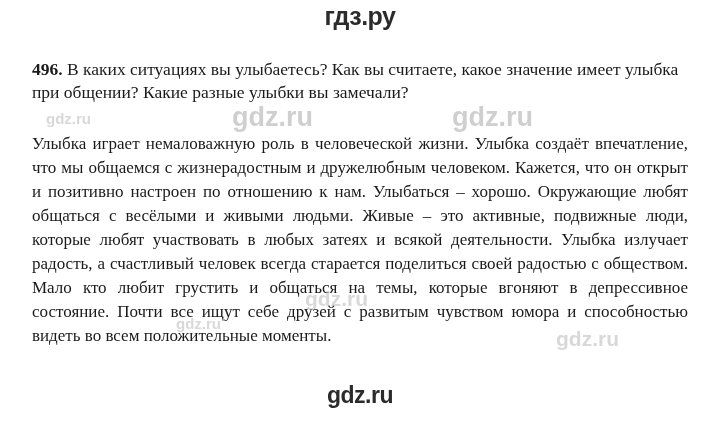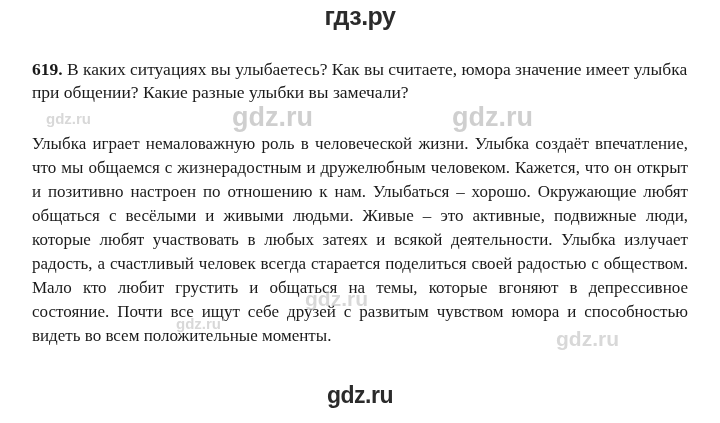--- a/index.html
+++ b/index.html
@@ -94,22 +94,22 @@
   .wm-6 { left: 556px; top: 327px; font-size: 21px; }
 </style>
 </head>
 <body>
 
 <div class="page">
 
   <div class="logo-top">гдз.ру</div>
 
   <div class="task">
-    <span class="num">619.</span>
-    <span>В каких ситуациях вы улыбаетесь? Как вы считаете, юмора значение имеет улыбка при общении? Какие разные улыбки вы замечали?</span>
+    <span class="num">496.</span>
+    <span>В каких ситуациях вы улыбаетесь? Как вы считаете, какое значение имеет улыбка при общении? Какие разные улыбки вы замечали?</span>
   </div>
 
   <div class="answer">Улыбка играет немаловажную роль в человеческой жизни. Улыбка создаёт впечатление, что мы общаемся с жизнерадостным и дружелюбным человеком. Кажется, что он открыт и позитивно настроен по отношению к нам. Улыбаться – хорошо. Окружающие любят общаться с весёлыми и живыми людьми. Живые – это активные, подвижные люди, которые любят участвовать в любых затеях и всякой деятельности. Улыбка излучает радость, а счастливый человек всегда старается поделиться своей радостью с обществом. Мало кто любит грустить и общаться на темы, которые вгоняют в депрессивное состояние. Почти все ищут себе друзей с развитым чувством юмора и способностью видеть во всем положительные моменты.</div>
 
   <div class="wm wm-1">gdz.ru</div>
   <div class="wm wm-2">gdz.ru</div>
   <div class="wm wm-3">gdz.ru</div>
   <div class="wm wm-4">gdz.ru</div>
   <div class="wm wm-5">gdz.ru</div>
   <div class="wm wm-6">gdz.ru</div>

